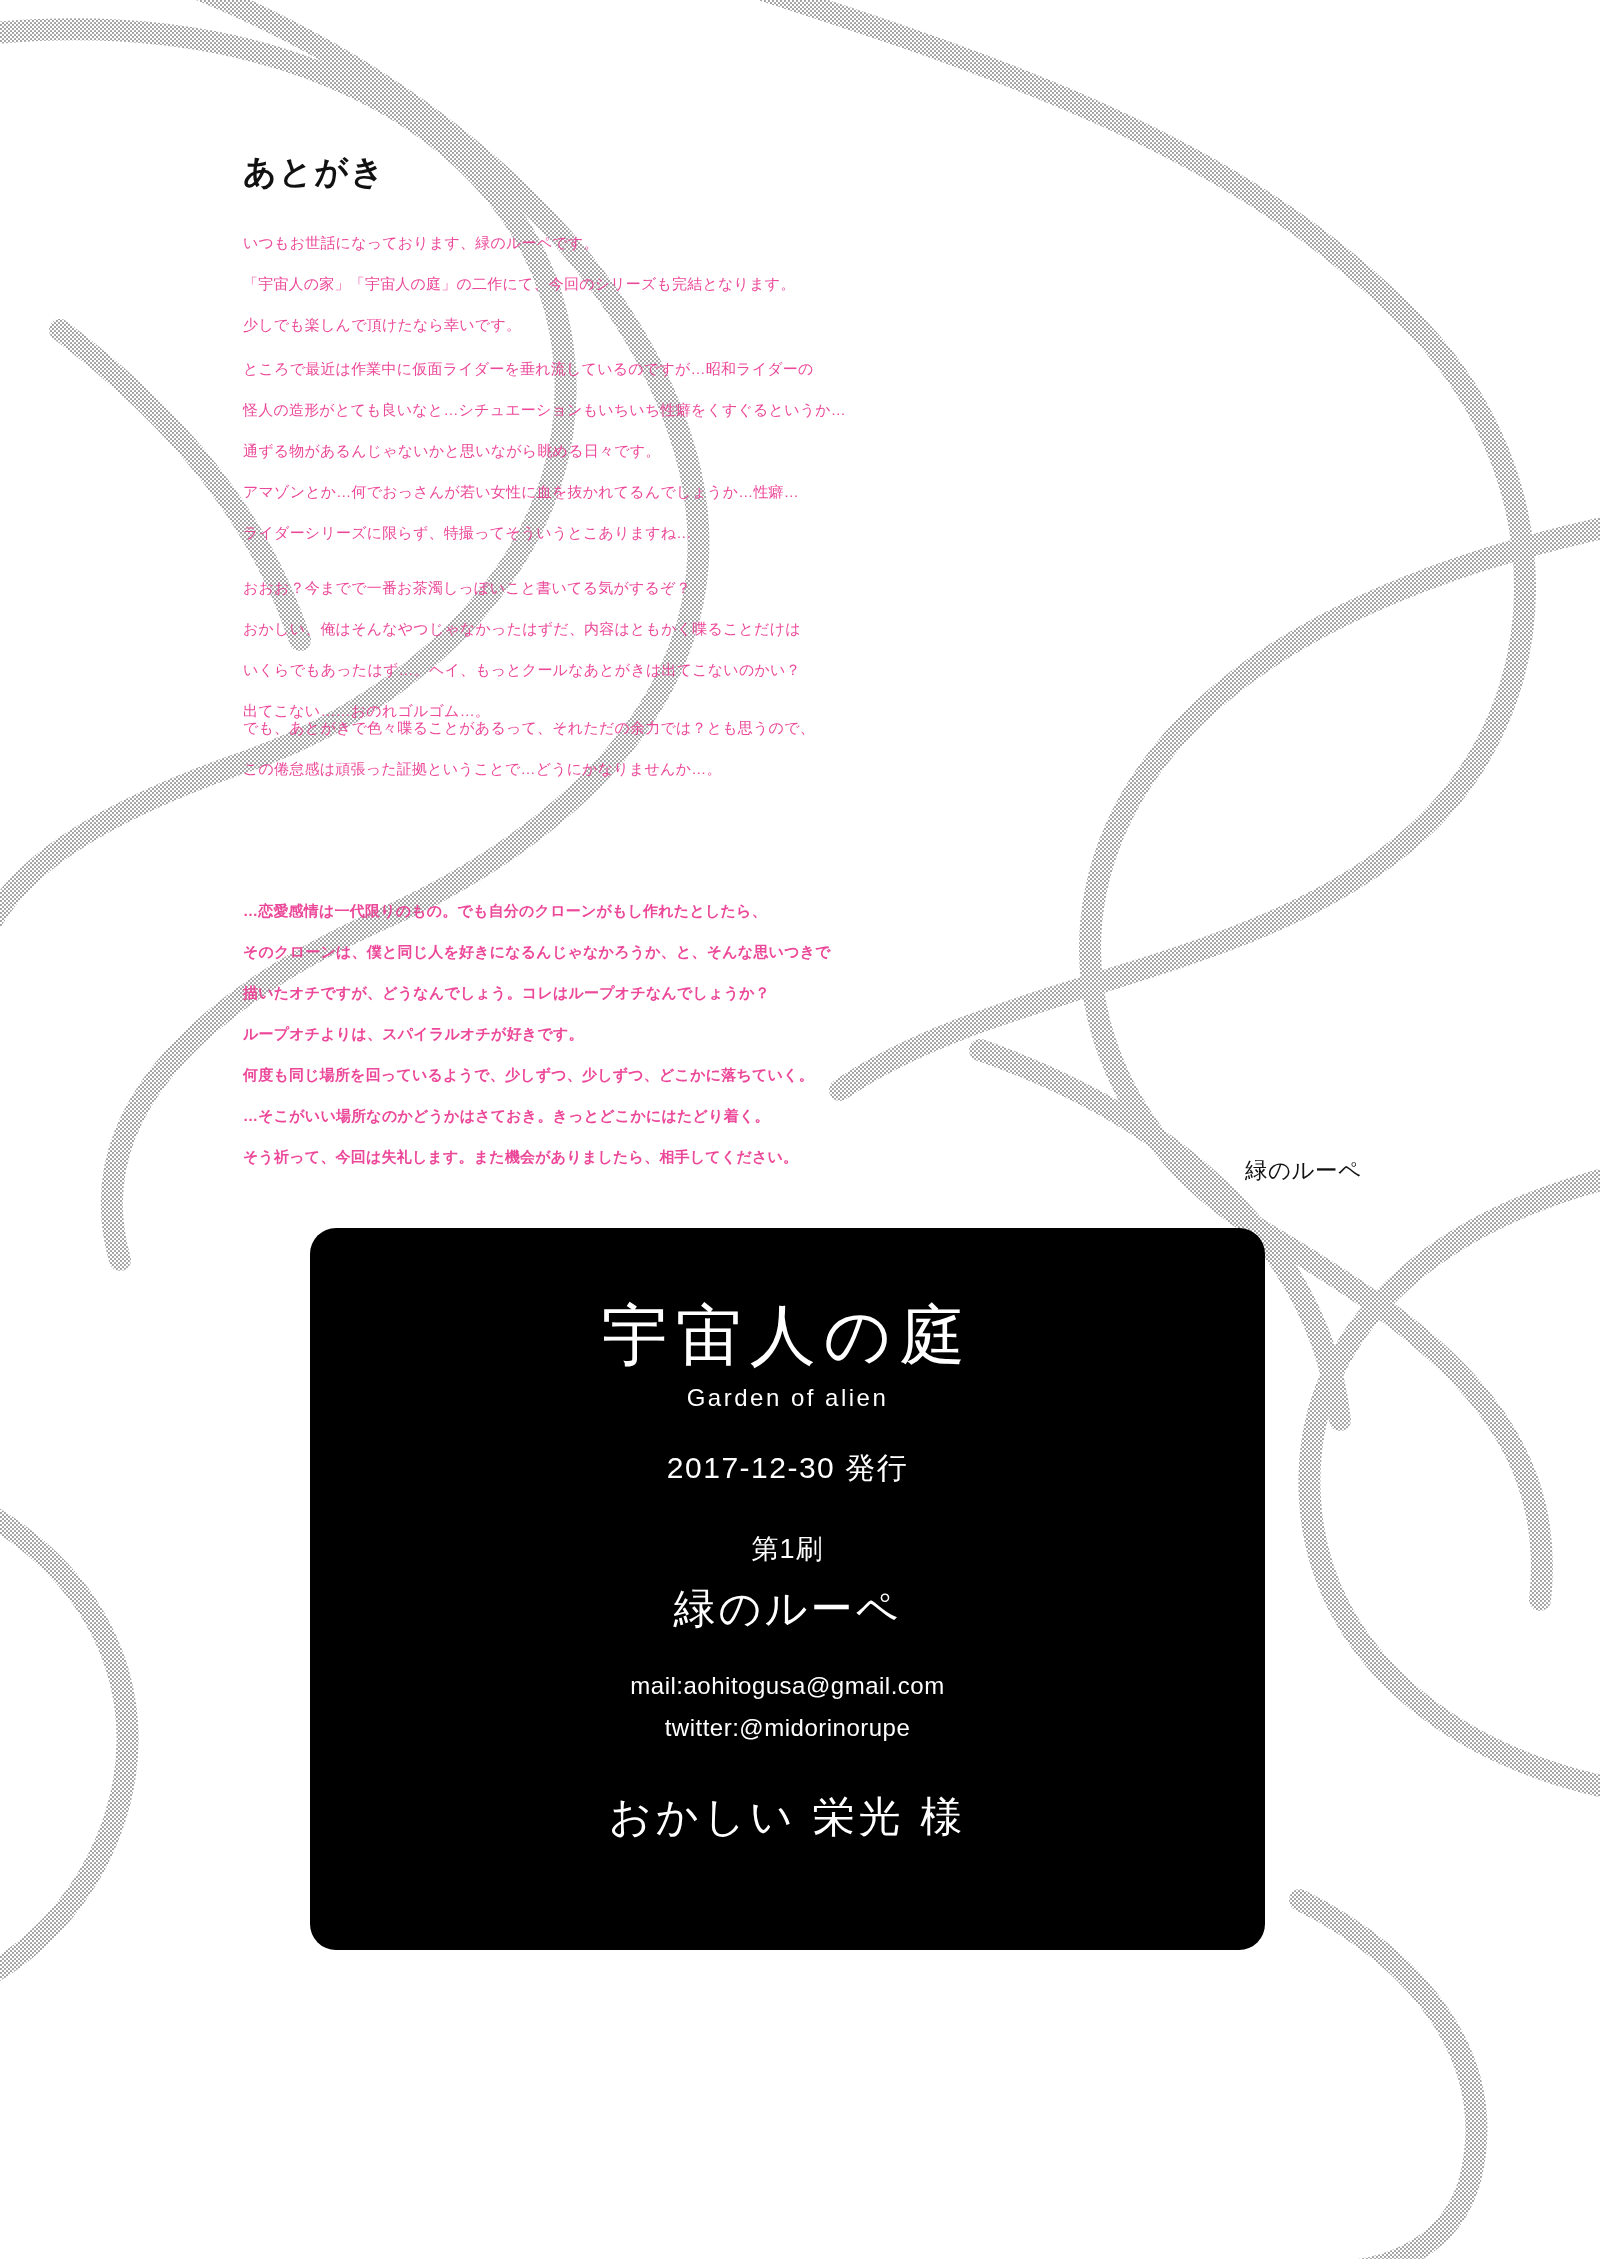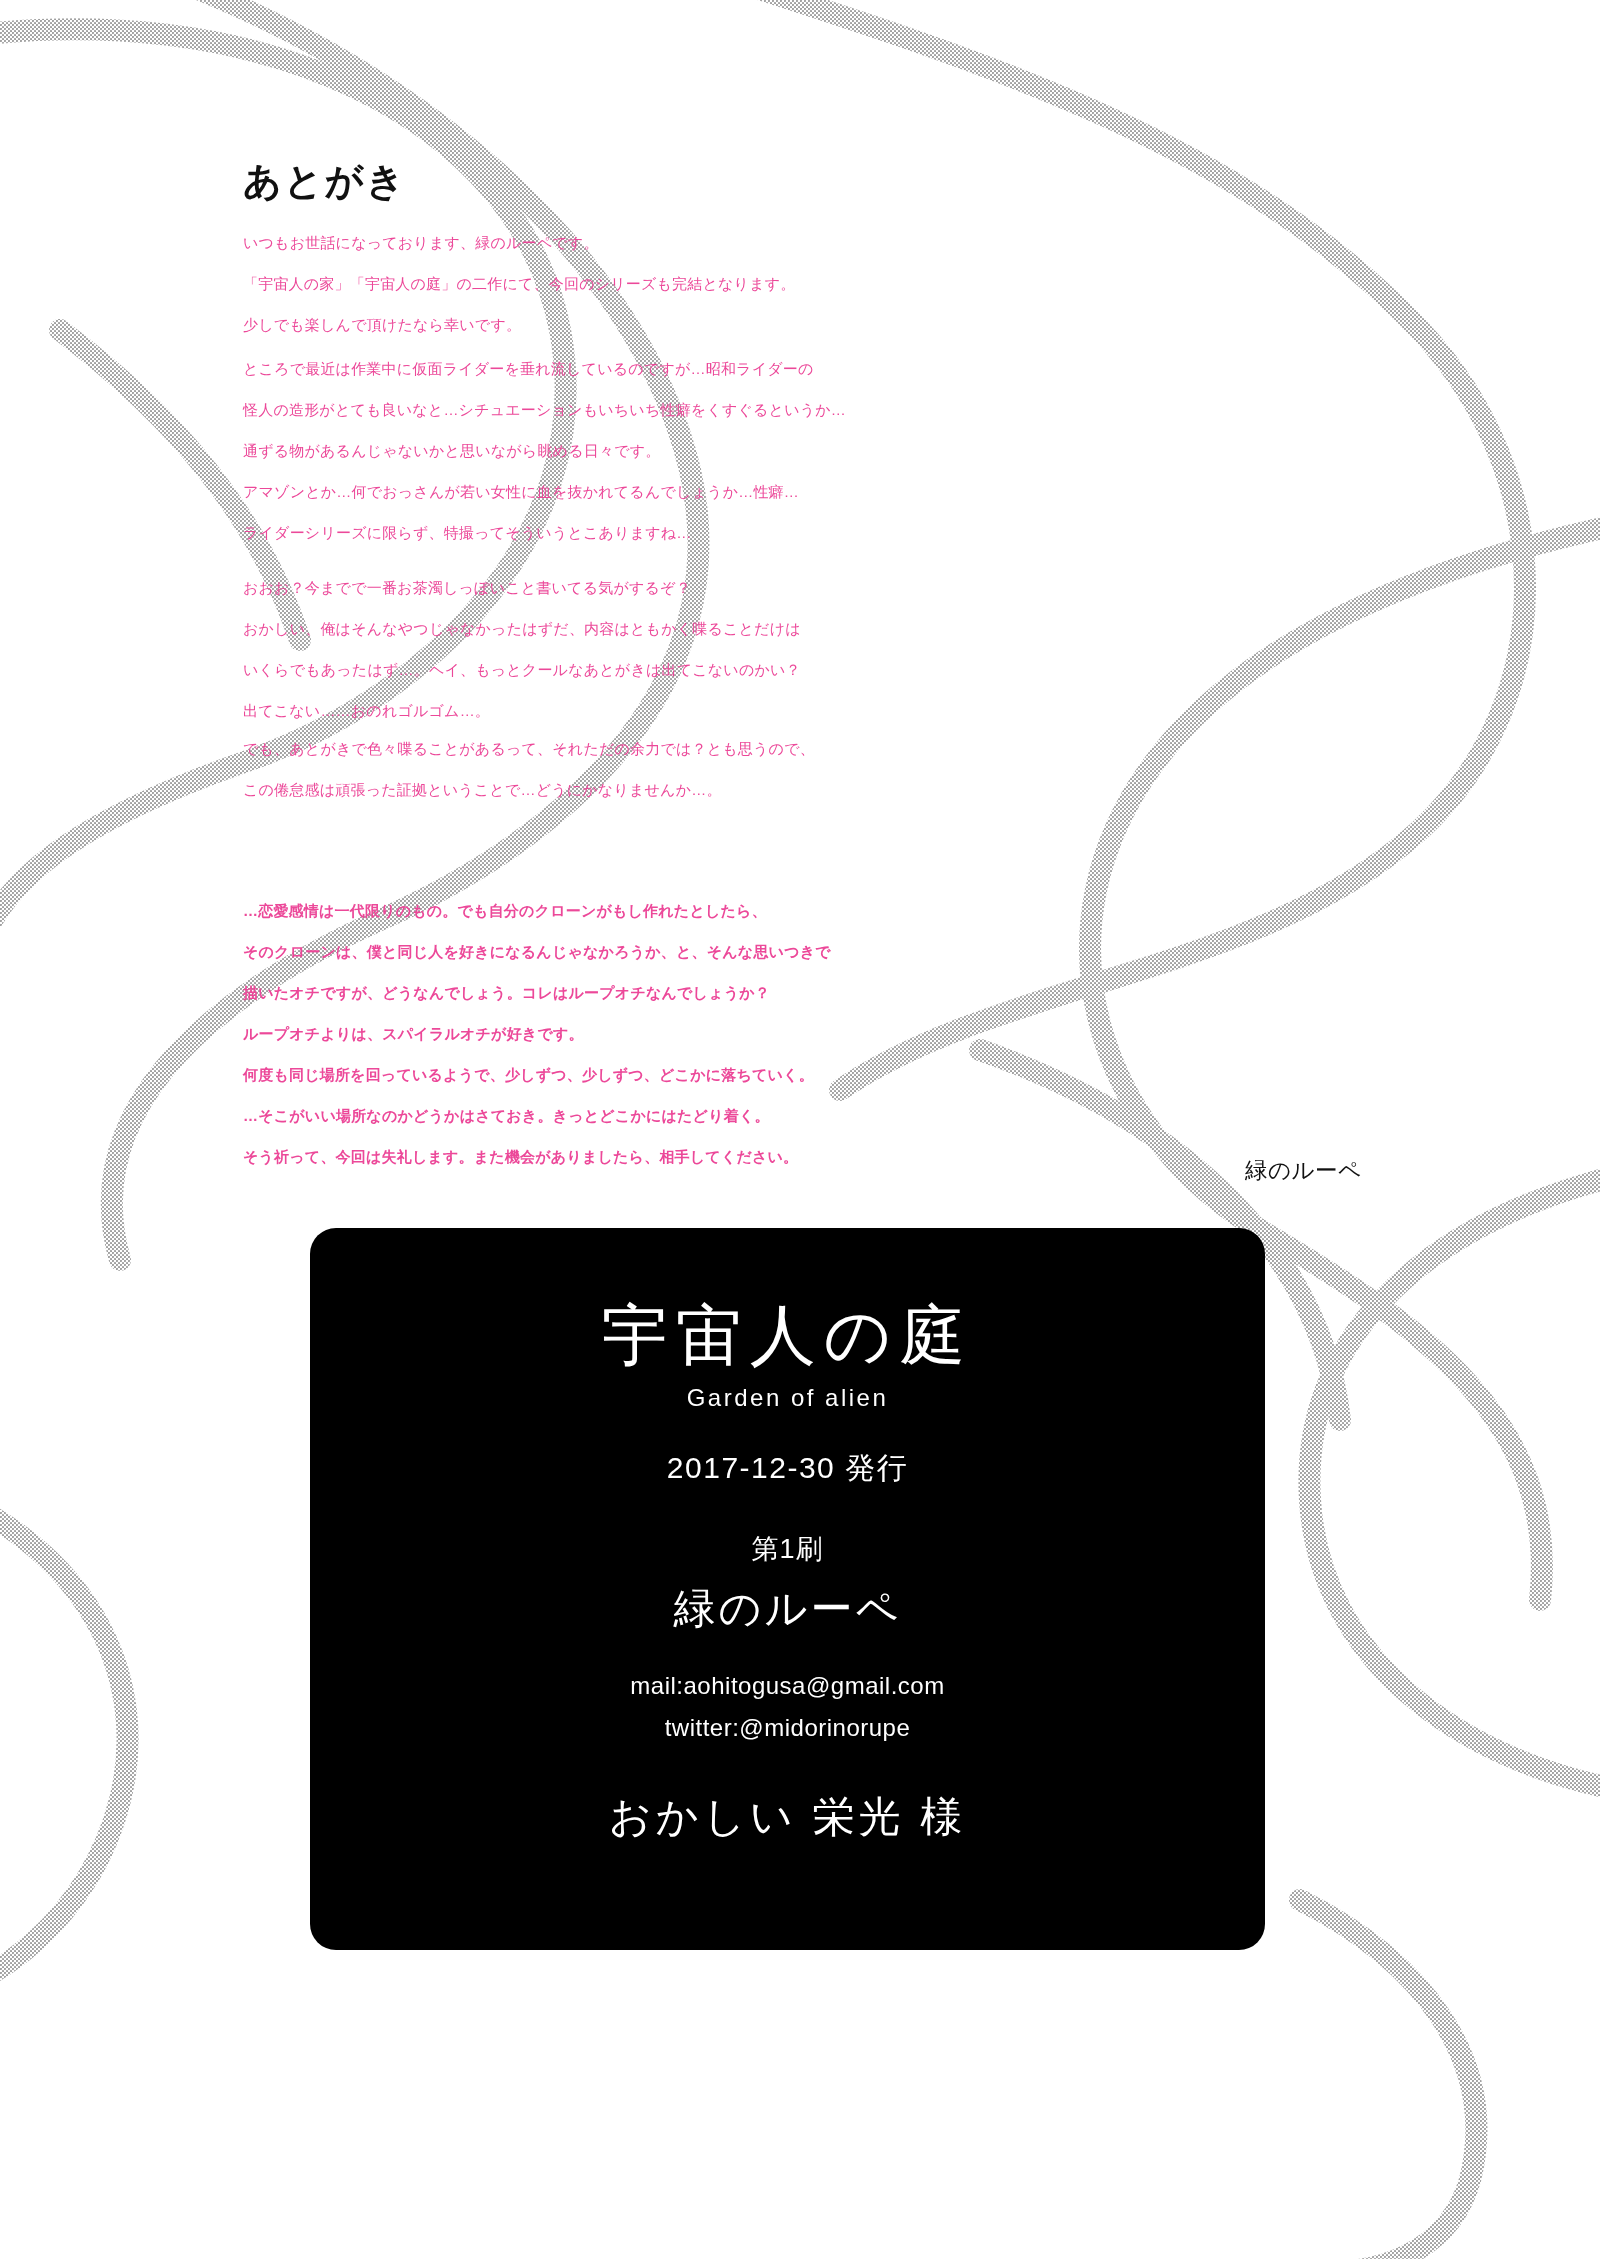--- a/index.html
+++ b/index.html
@@ -31,39 +31,39 @@
     position: absolute;
     left: 0;
     top: 0;
     width: 1600px;
     height: 2259px;
     z-index: 2;
   }
   .afterword-title {
     position: absolute;
     left: 243px;
-    top: 156px;
-    font-size: 38px;
+    top: 150px;
+    font-size: 33px;
     font-weight: bold;
     letter-spacing: 2px;
     color: #111111;
   }
   .body-block {
     position: absolute;
     left: 243px;
     color: #ec4899;
     font-size: 15px;
     line-height: 41px;
     letter-spacing: 0.2px;
     white-space: pre-line;
   }
   #para-1 { top: 222px; }
   #para-2 { top: 348px; }
   #para-3 { top: 567px; }
-  #para-4 { top: 728px; }
+  #para-4 { top: 707px; }
   #para-5 { top: 890px; font-weight: bold; }
   .signature {
     position: absolute;
     left: 1245px;
     top: 1155px;
     font-size: 22.5px;
     color: #111111;
     letter-spacing: 0.5px;
   }
   

